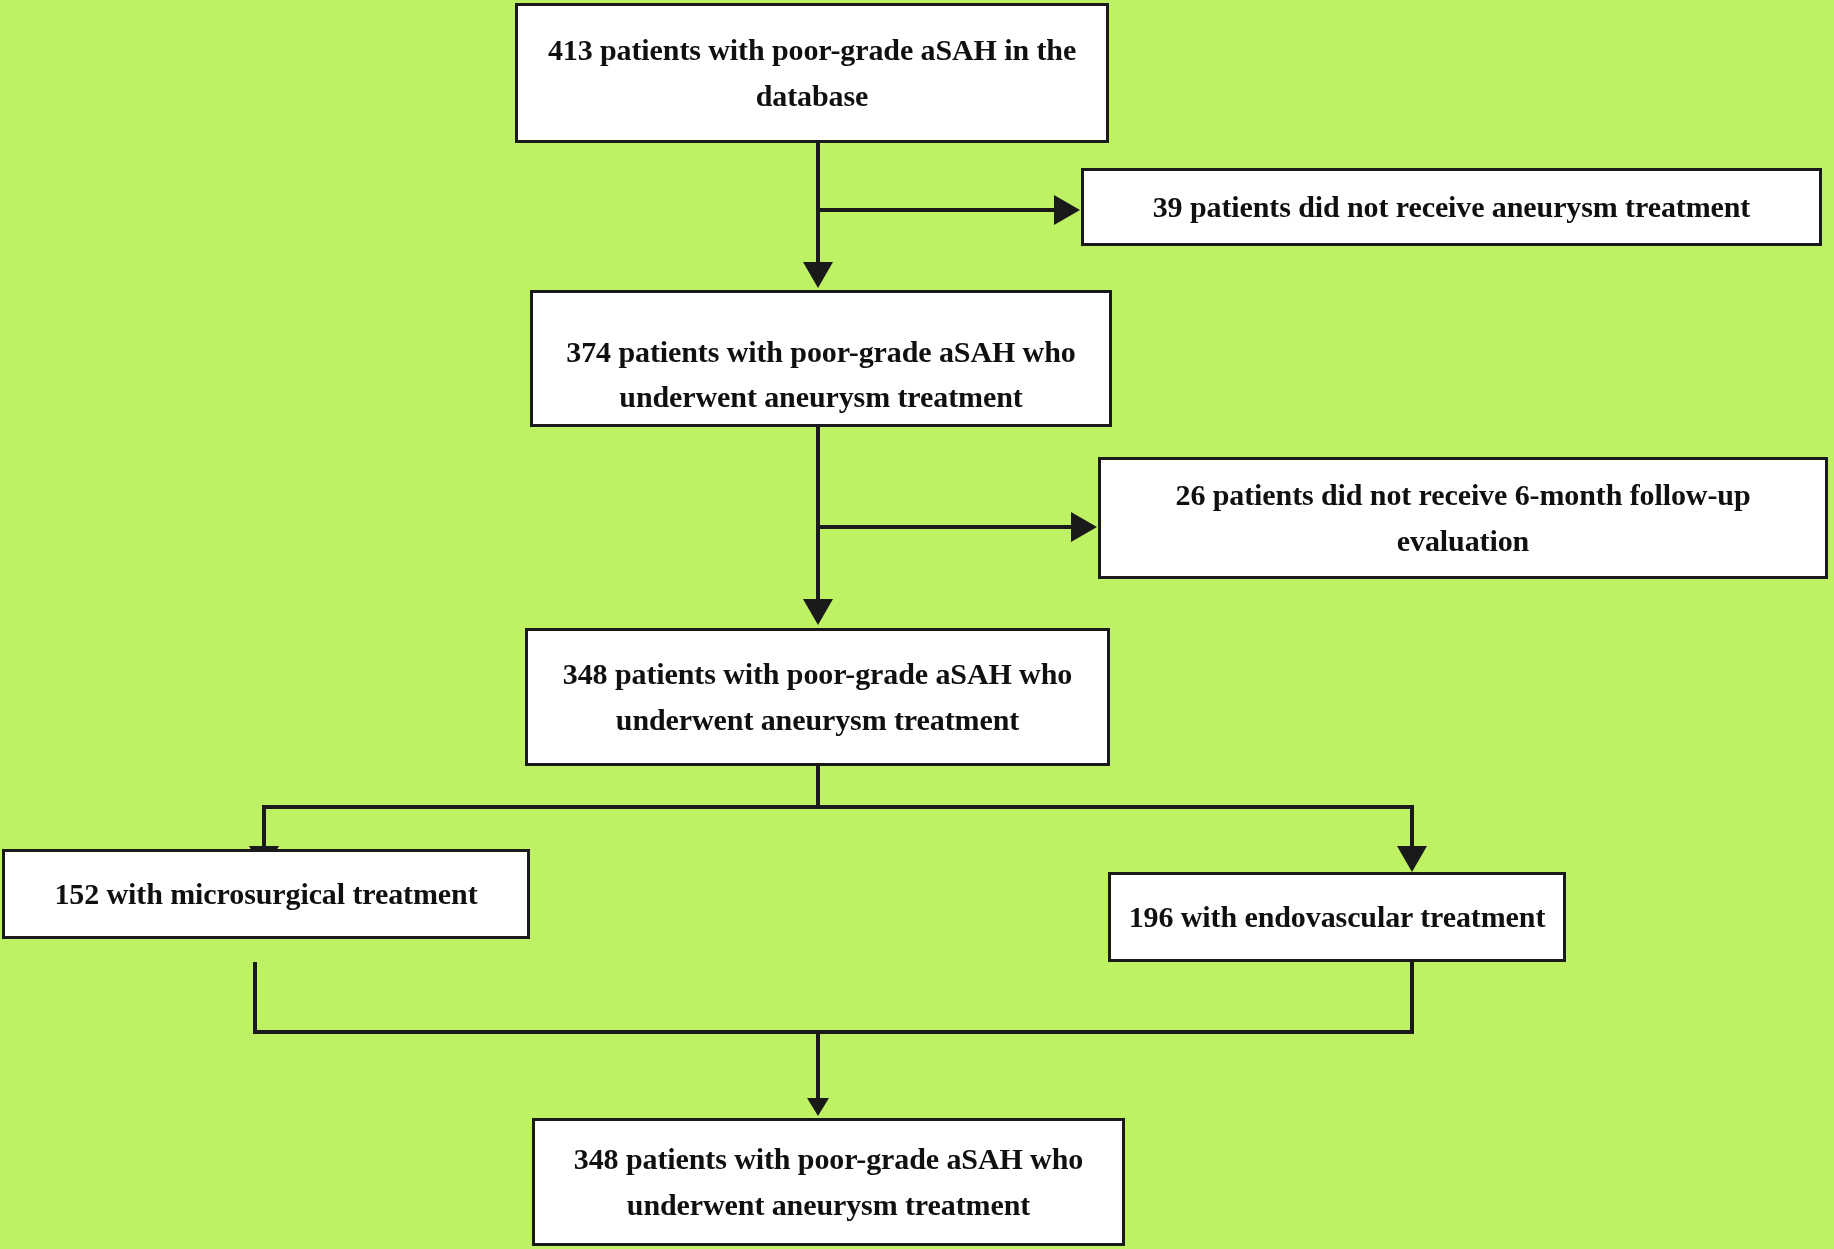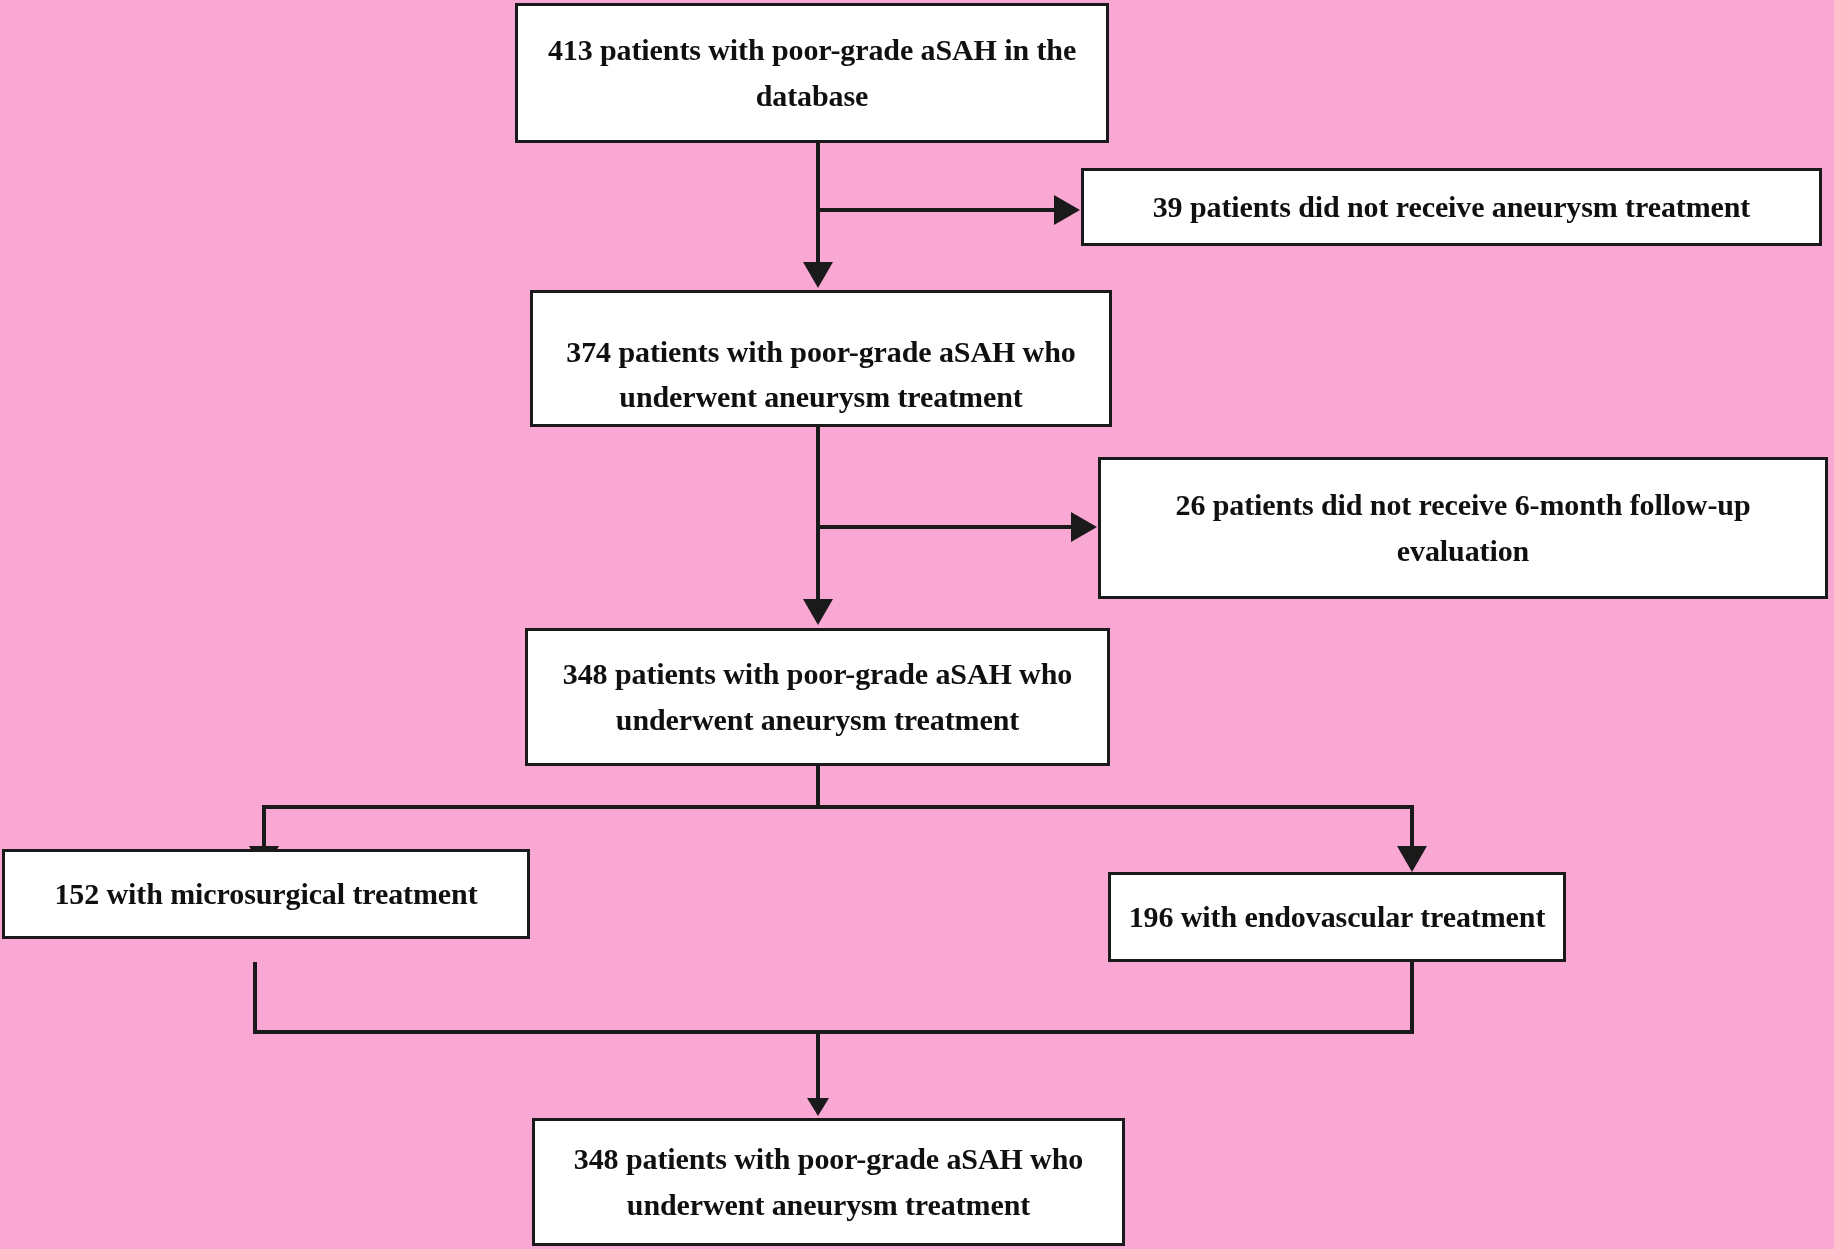--- a/index.html
+++ b/index.html
@@ -8,21 +8,21 @@
     padding: 0;
     background: #ffffff;
   }
   body {
     font-family: "Liberation Serif", "DejaVu Serif", serif;
   }
   #canvas {
     position: relative;
     width: 1834px;
     height: 1249px;
-    background: #f9a8d4;
+    background: #bef264;
     overflow: hidden;
   }
   .node {
     position: absolute;
     box-sizing: border-box;
     border: 3px solid #1a1a1a;
     background: #ffffff;
     display: flex;
     align-items: center;
     justify-content: center;
@@ -97,21 +97,21 @@
   <div class="node" style="left:530px; top:290px; width:582px; height:137px;align-items:flex-end;">
     <span class="txt">374 patients with poor-grade aSAH who underwent aneurysm treatment</span>
   </div>
 
   <div class="vline" style="left:816px; top:427px; width:4px; height:177px;"></div>
   <div class="arrow-down" style="left:803px; top:599px;"></div>
 
   <div class="hline" style="left:818px; top:525px; width:255px; height:4px;"></div>
   <div class="arrow-right" style="left:1071px; top:512px;"></div>
 
-  <div class="node" style="left:1098px; top:457px; width:730px; height:142px;">
+  <div class="node" style="left:1098px; top:457px; width:730px; height:122px;">
     <span class="txt">26 patients did not receive 6-month follow-up evaluation</span>
   </div>
 
   <div class="node" style="left:525px; top:628px; width:585px; height:138px;">
     <span class="txt">348 patients with poor-grade aSAH who underwent aneurysm treatment</span>
   </div>
 
   <div class="vline" style="left:816px; top:766px; width:4px; height:42px;"></div>
   <div class="hline" style="left:262px; top:805px; width:1152px; height:4px;"></div>
 

